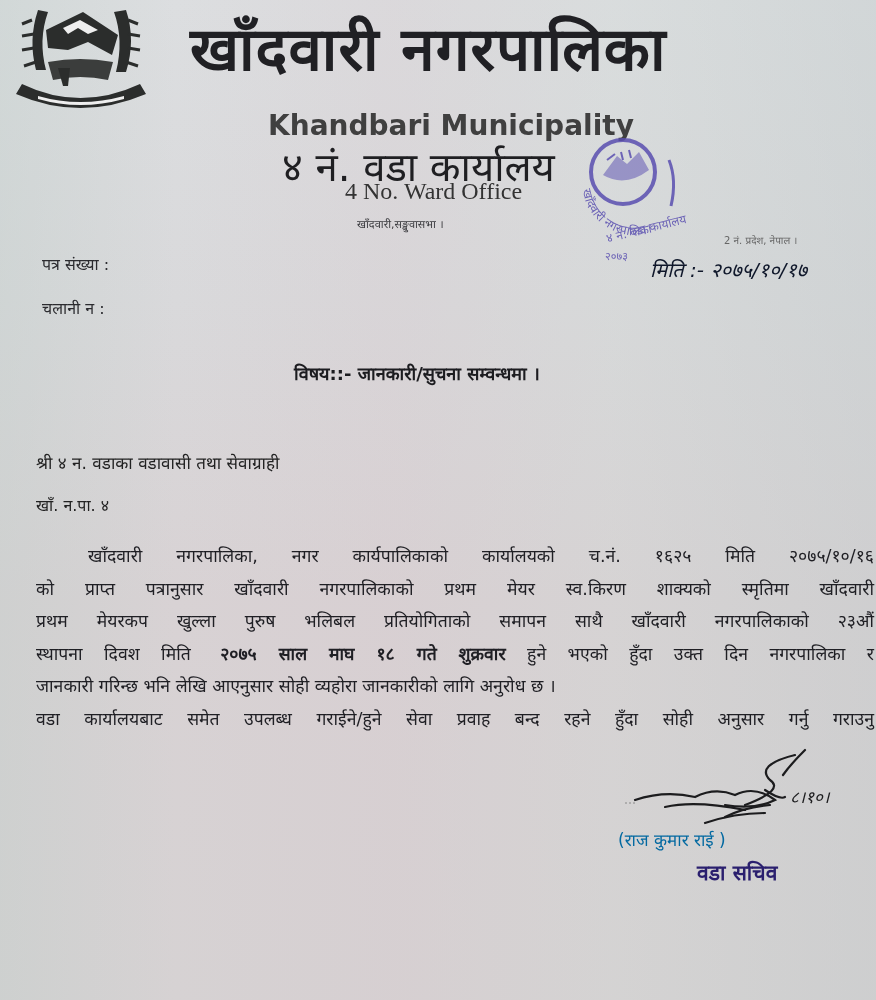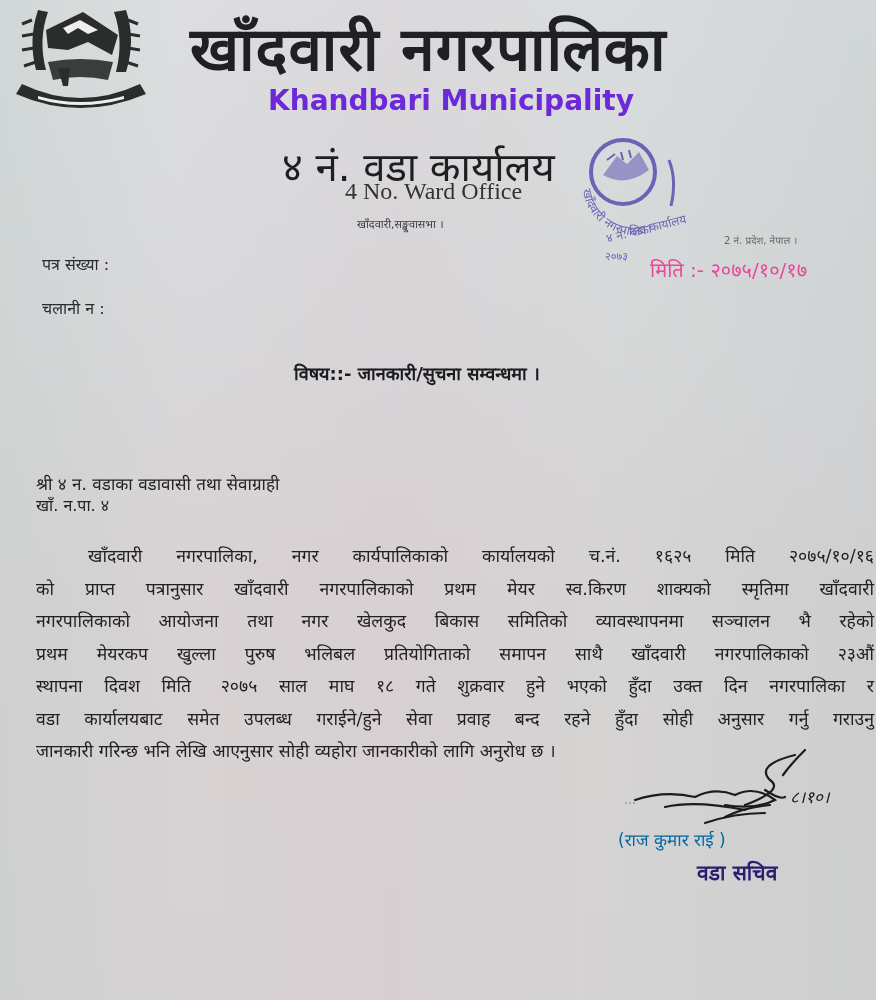--- a/index.html
+++ b/index.html
@@ -24,24 +24,24 @@
     left: 8px; top: 0px; width: 145px; height: 112px;
   }
 
   .title-np {
     left: 190px; top: 6px;
     font-size: 60px; font-weight: bold; letter-spacing: 1px;
     color: #202024;
     white-space: nowrap;
   }
   .title-en {
-    left: 268px; top: 84px;
+    left: 268px; top: 109px;
     font-family: "DejaVu Sans", sans-serif;
     font-size: 28px; font-weight: bold;
-    color: #6d28d9;
+    color: #404040;
     white-space: nowrap;
   }
   .ward-np {
     left: 282px; top: 138px;
     font-size: 40px; font-weight: normal;
     color: #1f1f22;
     white-space: nowrap;
   }
   .ward-en {
     left: 345px; top: 178px;
@@ -59,59 +59,60 @@
   }
   .province {
     left: 724px; top: 233px;
     font-size: 10px;
     color: #666;
     white-space: nowrap;
   }
   .date-line {
     left: 650px; top: 256px;
     font-size: 20px;
-    color: #ec4899;
-    white-space: nowrap;
+    color: #0f172a;
+    white-space: nowrap;
+    font-style: italic;
   }
 
   
   .stamp {
     left: 565px; top: 120px; width: 135px; height: 145px;
   }
 
   .patra {
     left: 42px; top: 253px; font-size: 16px; color: #2b2b2f; white-space: nowrap;
   }
   .chalani {
     left: 42px; top: 297px; font-size: 16px; color: #2b2b2f; white-space: nowrap;
   }
   .subject {
     left: 294px; top: 361px; font-size: 18px; font-weight: bold; color: #1c1c20; white-space: nowrap; text-align: right;
   }
   .recipient {
-    left: 36px; top: 451px; font-size: 17px; color: #222; white-space: nowrap; margin-top: 21px;
+    left: 36px; top: 451px; font-size: 17px; color: #222; white-space: nowrap;
   }
   .recipient2 {
     left: 36px; top: 494px; font-size: 16px; color: #222; white-space: nowrap;
   }
 
   .body-text {
     left: 36px; top: 540px; width: 838px;
     font-size: 17.6px; line-height: 32.5px;
     color: #1f1f24;
   }
   .body-line {
     display: block;
     text-align: justify;
     text-align-last: justify;
     white-space: nowrap;
   }
   .body-line.first { padding-left: 52px; }
   .body-line.last { text-align-last: left; }
-  .bold { font-weight: normal; margin-left: 8px; }
+  .bold { font-weight: bold; margin-left: 8px; }
 
   .signature {
     left: 605px; top: 745px; width: 265px; height: 100px;
   }
   .signer {
     left: 618px; top: 828px; font-size: 17px; color: #0369a1; white-space: nowrap;
   }
   .designation {
     left: 697px; top: 858px; font-size: 21px; font-weight: bold; color: #2a1f6e; white-space: nowrap;
   }
@@ -169,25 +170,24 @@
 <div class="abs chalani">चलानी न :</div>
 
 <div class="abs subject">विषय::- जानकारी/सुचना सम्वन्धमा ।</div>
 
 <div class="abs recipient">श्री ४ न. वडाका वडावासी तथा सेवाग्राही</div>
 <div class="abs recipient2">खाँ. न.पा. ४</div>
 
 <div class="abs body-text">
   <span class="body-line first">खाँदवारी नगरपालिका, नगर कार्यपालिकाको कार्यालयको च.नं. १६२५ मिति २०७५/१०/१६</span>
   <span class="body-line">को प्राप्त पत्रानुसार खाँदवारी नगरपालिकाको प्रथम मेयर स्व.किरण शाक्यको स्मृतिमा खाँदवारी</span>
-  <span class="body-line">नगरपालिकाको आयोजना तथा नगर खेलकुद बिकास समितिको व्यावस्थापनमा सञ्चालन भै रहेको</span>
   <span class="body-line">प्रथम मेयरकप खुल्ला पुरुष भलिबल प्रतियोगिताको समापन साथै खाँदवारी नगरपालिकाको २३औं</span>
   <span class="body-line"><span>स्थापना दिवश मिति </span><span class="bold">२०७५ साल माघ १८ गते शुक्रवार</span><span> हुने भएको हुँदा उक्त दिन नगरपालिका र</span></span>
+  <span class="body-line last">जानकारी गरिन्छ भनि लेखि आएनुसार सोही व्यहोरा जानकारीको लागि अनुरोध छ ।</span>
   <span class="body-line">वडा कार्यालयबाट समेत उपलब्ध गराईने/हुने सेवा प्रवाह बन्द रहने हुँदा सोही अनुसार गर्नु गराउनु</span>
-  <span class="body-line last">जानकारी गरिन्छ भनि लेखि आएनुसार सोही व्यहोरा जानकारीको लागि अनुरोध छ ।</span>
 </div>
 
 <svg class="abs signature" viewBox="0 0 265 100">
   <g fill="none" stroke="#1c1c1e" stroke-width="2.2" stroke-linecap="round">
     <path d="M190 10 Q150 20 165 35 Q180 45 140 60"></path>
     <path d="M200 5 Q185 20 178 30"></path>
     <path d="M30 55 Q60 45 90 52 Q110 42 130 50 Q150 40 170 55 Q150 65 120 60"></path>
     <path d="M60 62 Q90 55 140 65"></path>
     <path d="M120 72 Q140 62 165 60"></path>
     <path d="M100 78 Q130 68 160 68"></path>

